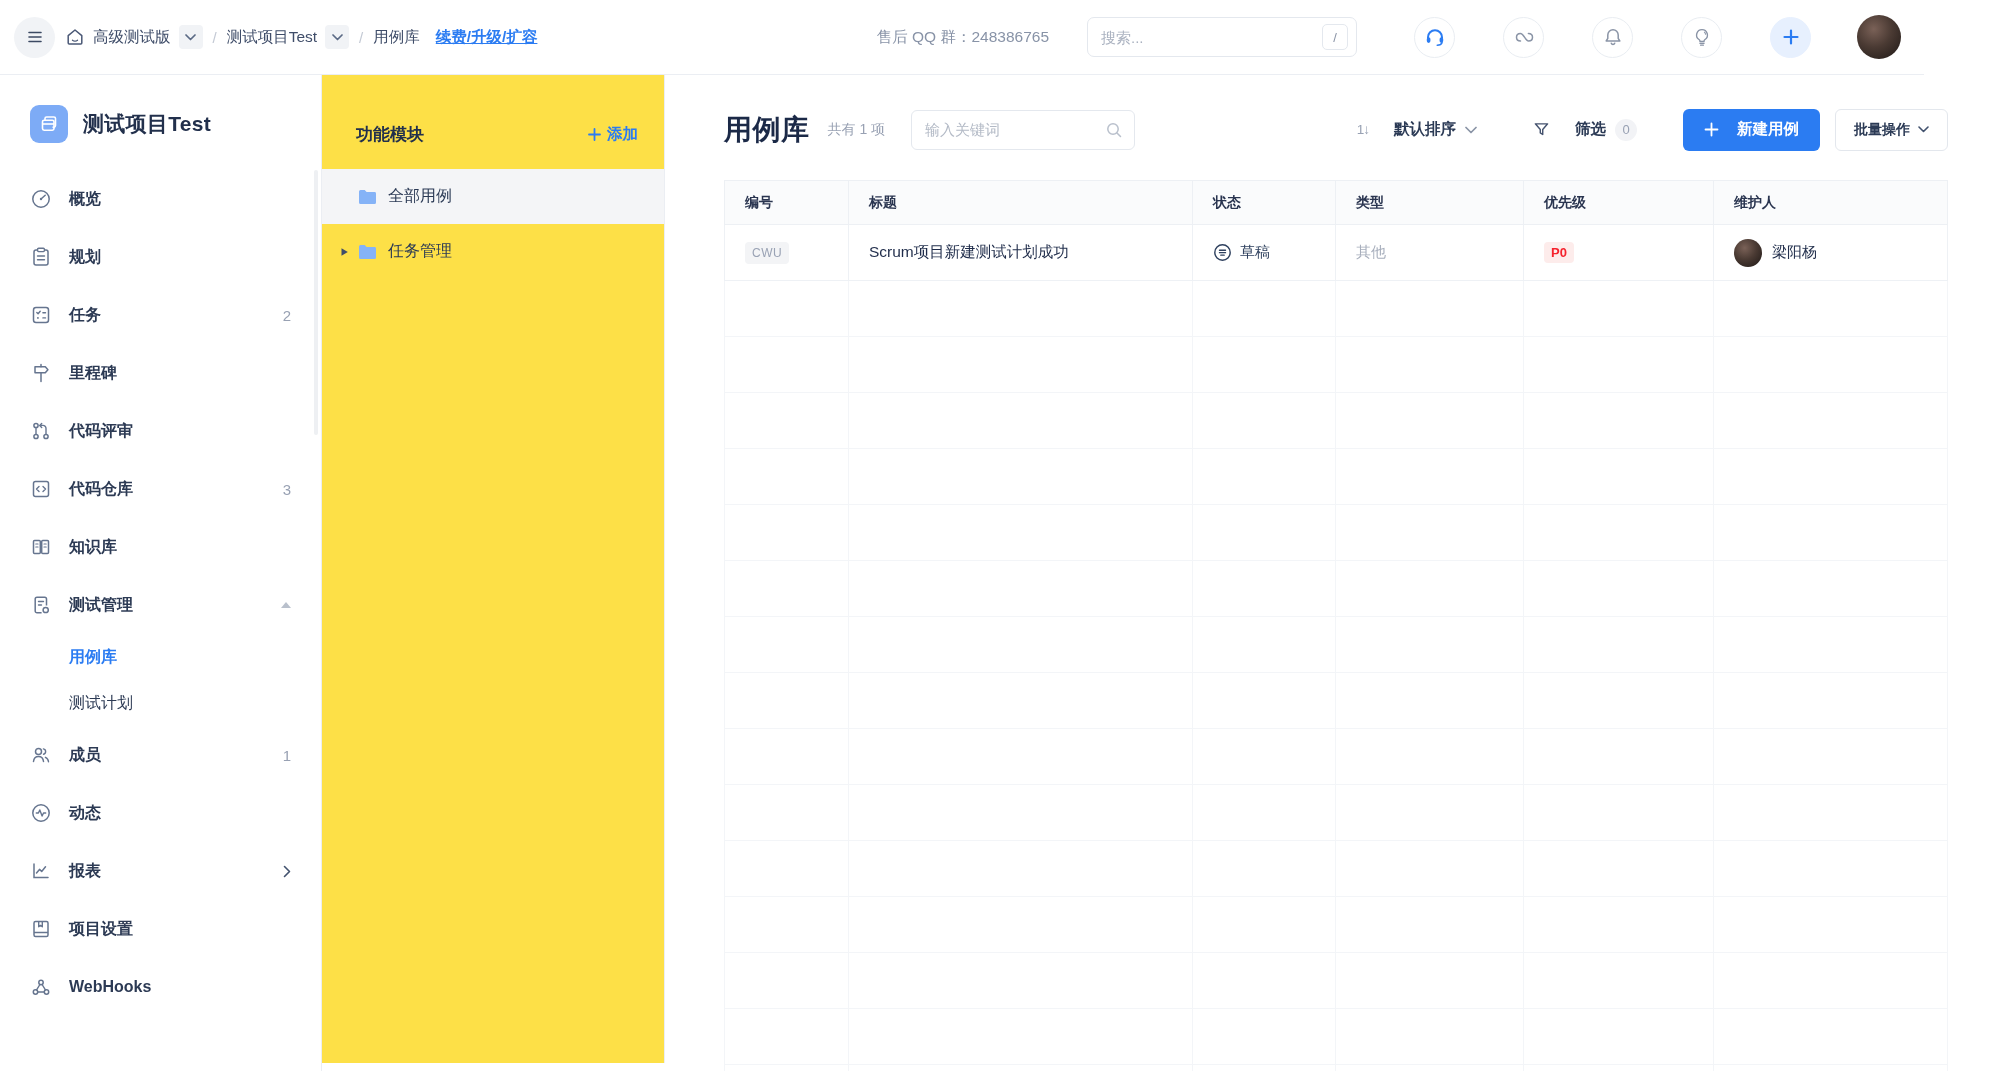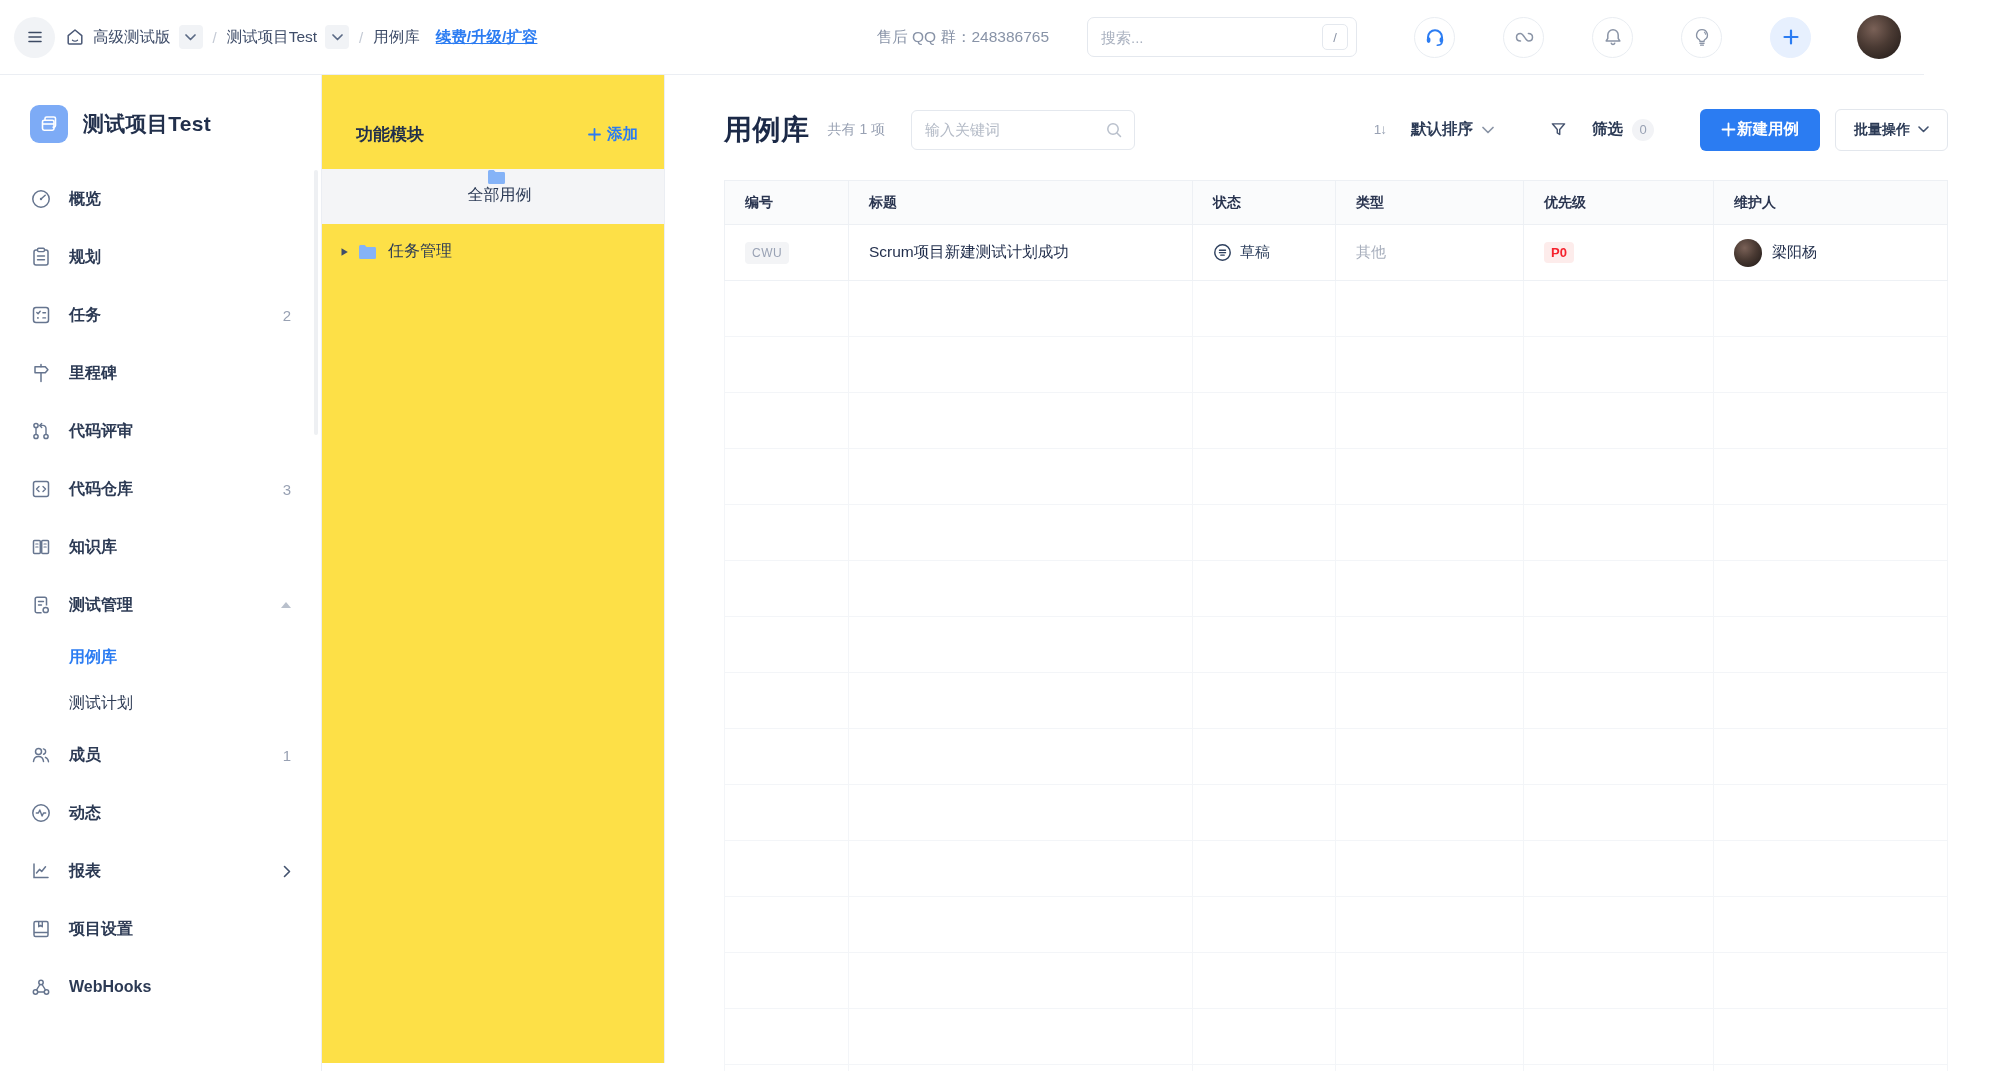--- a/index.html
+++ b/index.html
@@ -59,21 +59,21 @@
   
   .tree-panel { position:absolute; top:75px; left:322px; width:343px; bottom:8px;
     border-right:1px solid #ebeef3; background:#fde047; overflow:hidden; }
   .module-head { height:94px; display:flex; align-items:center; justify-content:space-between;
     padding:24px 26px 0 34px; }
   .module-title { font-size:17px; font-weight:700; color:#22304c; }
   .add-btn { display:flex; align-items:center; gap:5px; color:#2b7cf2; font-size:15.5px;
     font-weight:600; background:none; border:0; cursor:pointer; }
   .tree-node { height:55px; display:flex; align-items:center; padding:0 16px 0 18px;
     font-size:16px; color:#2b3a55; cursor:pointer; }
-  .tree-node.selected { background:#f4f5f7;flex-direction:column; }
+  .tree-node.selected { background:#f4f5f7; }
   .caret-slot { width:14px; display:flex; align-items:center; }
   .folder-wrap { margin-left:4px; display:flex; }
   .node-label { margin-left:11px; }
 
   
   .main { position:absolute; top:75px; left:665px; right:0; bottom:0; background:#fff; overflow:hidden; }
   .toolbar { display:flex; align-items:center; height:105px; padding:4px 52px 0 59px; }
   .tb-title { font-size:28px; font-weight:800; color:#1b2947; letter-spacing:0.5px; }
   .tb-count { margin-left:18px; font-size:14px; color:#98a1b3; white-space:nowrap; }
   .kw-box { margin-left:26px; width:224px; height:40px; border:1px solid #e4e8ee;
@@ -81,21 +81,21 @@
   .kw-box input { flex:1; border:0; outline:0; font-size:15px; color:#be185d; min-width:0; }
   .kw-box input::placeholder { color:#b3bac6; }
   .sort-group { margin-left:auto; display:flex; align-items:center; gap:9px; cursor:pointer; }
   .sort-glyph { font-size:13.5px; color:#98a1b3; letter-spacing:-1px; }
   .tool-label { font-size:15.5px; font-weight:600; color:#2b3a55; white-space:nowrap;margin-left:16px; }
   .filter-group { margin-left:56px; display:flex; align-items:center; gap:9px; cursor:pointer; }
   .filter-count { width:22px; height:22px; border-radius:50%; background:#f2f3f6;
     color:#98a1b3; font-size:13px; display:grid; place-items:center; }
   .btn-primary { margin-left:46px; height:42px; padding:0 21px; background:#2b7cf2; color:#fff;
     border:0; border-radius:6px; font-size:15.5px; font-weight:700; display:flex;
-    align-items:center; gap:1px; cursor:pointer; white-space:nowrap; }
+    align-items:center; gap:18px; cursor:pointer; white-space:nowrap; }
   .btn-ghost { margin-left:15px; height:42px; padding:0 18px; background:#fff;
     border:1px solid #e3e7ed; border-radius:6px; font-size:14px; font-weight:600;
     color:#2b3a55; display:flex; align-items:center; gap:8px; cursor:pointer; white-space:nowrap; }
 
   
   .table { margin-left:59px; width:1224px; }
   .thead, .trow { display:grid; grid-template-columns:124px 344px 143px 188px 190px 235px; }
   .thead { height:45px; background:#fafbfc; border:1px solid #edf0f4; }
   .th { display:flex; align-items:center; padding-left:20px; font-size:14px; font-weight:700;
     color:#2a3550; border-right:1px solid #edf0f4; }

